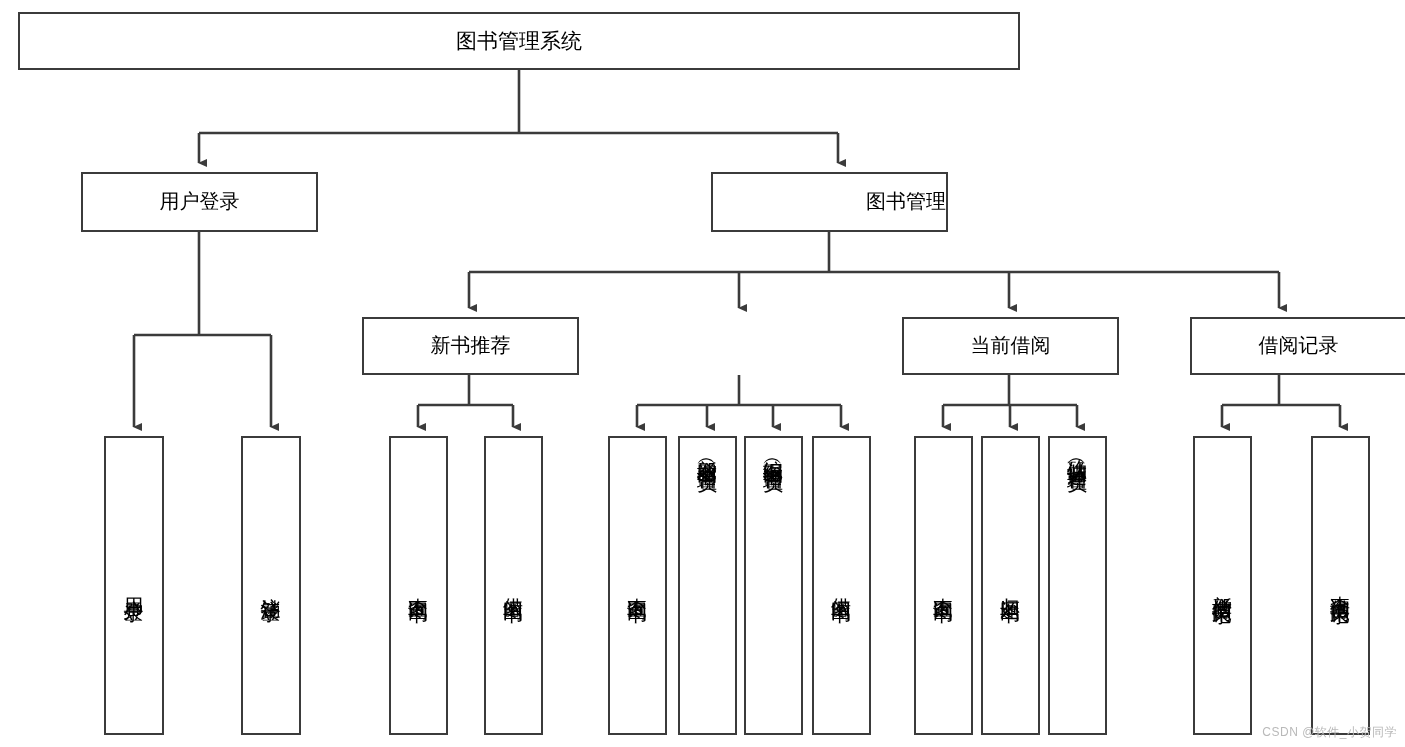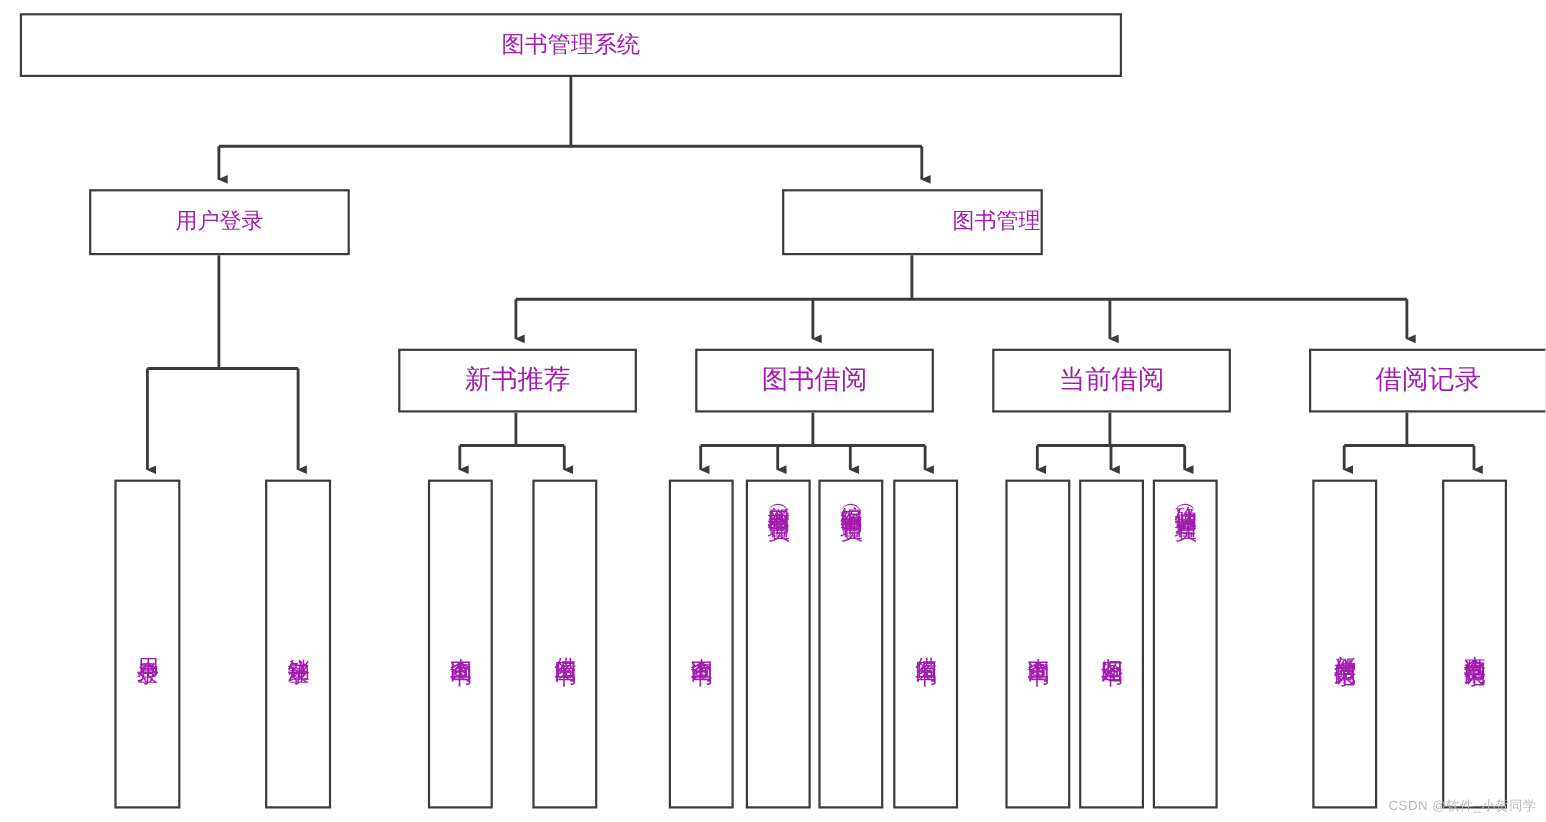--- a/index.html
+++ b/index.html
@@ -33,30 +33,30 @@
     border: 2px solid #3b3b3b;
     display: flex;
     align-items: center;
     justify-content: center;
     color: #1a1a1a;
     line-height: 1.18;
   }
   .node-label {
     display: block;
     text-align: center;
-    color: #a21caf;
+    color: #000000;
   }
   .node.level-0 {
     font-size: 21px;
   }
   .node.level-1 {
     font-size: 20px;
   }
   .node.level-2 {
-    font-size: 24px;
+    font-size: 20px;
   }
   
   .node.vertical {
     align-items: flex-start;
     justify-content: center;
     padding-top: 6px;
   }
   .node.vertical .node-label {
     writing-mode: vertical-rl;
     text-orientation: upright;
@@ -144,23 +144,20 @@
   </div>
 
   <div class="node level-1" style="left:711px; top:172px; width:237px; height:60px;justify-content:flex-end;">
     <span class="node-label">图书管理</span>
   </div>
 
   <div class="node level-2" style="left:362px; top:317px; width:217px; height:58px;">
     <span class="node-label">新书推荐</span>
   </div>
 
-  <div class="node level-2" style="left:632px; top:317px; width:217px; height:58px;">
-    <span class="node-label">图书借阅</span>
-  </div>
 
   <div class="node level-2" style="left:902px; top:317px; width:217px; height:58px;">
     <span class="node-label">当前借阅</span>
   </div>
 
   <div class="node level-2" style="left:1170px; top:317px; width:217px; height:58px;margin-left:20px;">
     <span class="node-label">借阅记录</span>
   </div>
 
   <div class="node vertical centered" style="left:104px; top:436px; width:60px; height:299px;">

